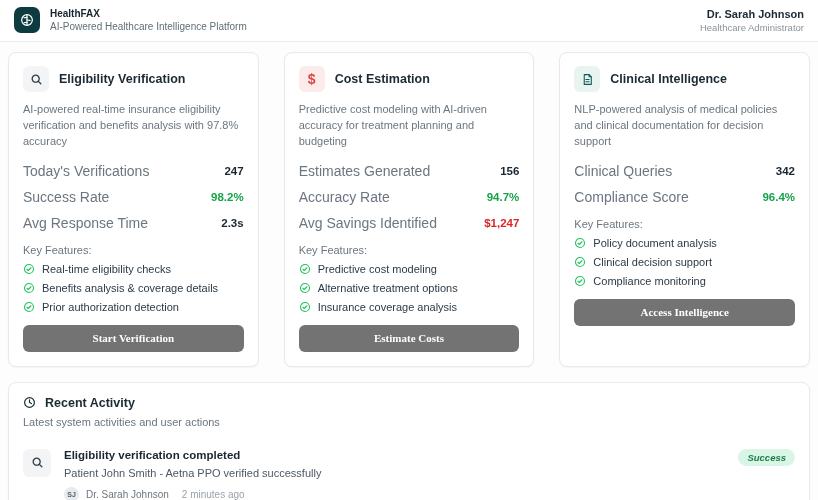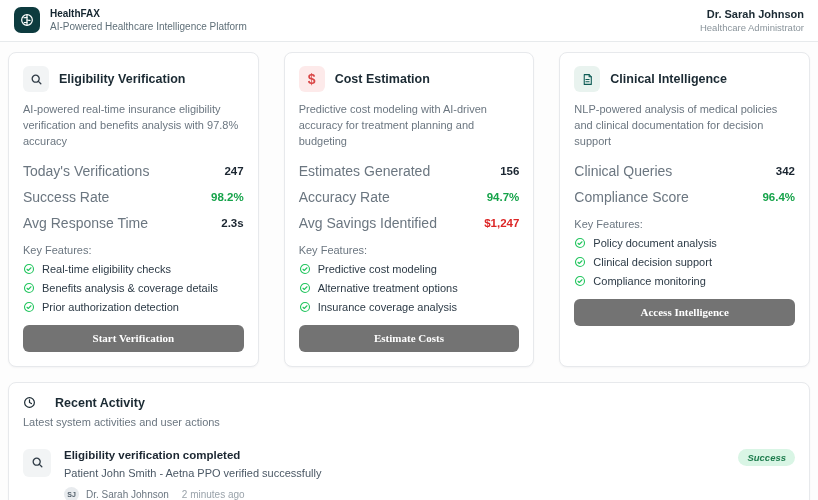--- a/index.html
+++ b/index.html
@@ -42,21 +42,21 @@
     font-size: 11px; color: #2c3a46; }
   .check { flex: 0 0 auto; display: flex; }
   .cta { display: block; width: 100%; margin-top: 12px; padding: 7px 0 8px;
     background: #737373; color: #fff; font-family: Liberation Serif, serif;
     font-size: 11px; font-weight: bold; border: none; border-radius: 6px; cursor: pointer; }
 
   
   .panel { background: #fff; border: 1px solid #e7e9ec; border-radius: 8px;
     margin: 15px 8px 0; padding: 13px 14px 20px; box-shadow: 0 1px 2px rgba(16,24,40,.04);
     min-height: 230px; }
-  .panel-head { display: flex; align-items: flex-start; gap: 19px; }
+  .panel-head { display: flex; align-items: flex-start; gap: 9px; }
   .panel-title { font-size: 12.5px; font-weight: bold; color: #1b2a33; }
   .panel-sub { font-size: 11px; color: #6b7680; margin-top: 6px; }
   .activity { display: flex; align-items: flex-start; margin-top: 21px; }
   .act-chip { width: 28px; height: 28px; border-radius: 6px; background: #f2f4f5;
     color: #2f3b46; display: flex; align-items: center; justify-content: center; flex: 0 0 auto; }
   .act-body { margin-left: 13px; }
   .act-title { font-size: 11.5px; font-weight: bold; color: #1b2631; }
   .act-desc { font-size: 11px; color: #4b5865; margin-top: 6px; }
   .act-meta { display: flex; align-items: center; gap: 7px; margin-top: 8px; }
   .avatar { width: 15px; height: 15px; border-radius: 50%; background: #e8ebee;

